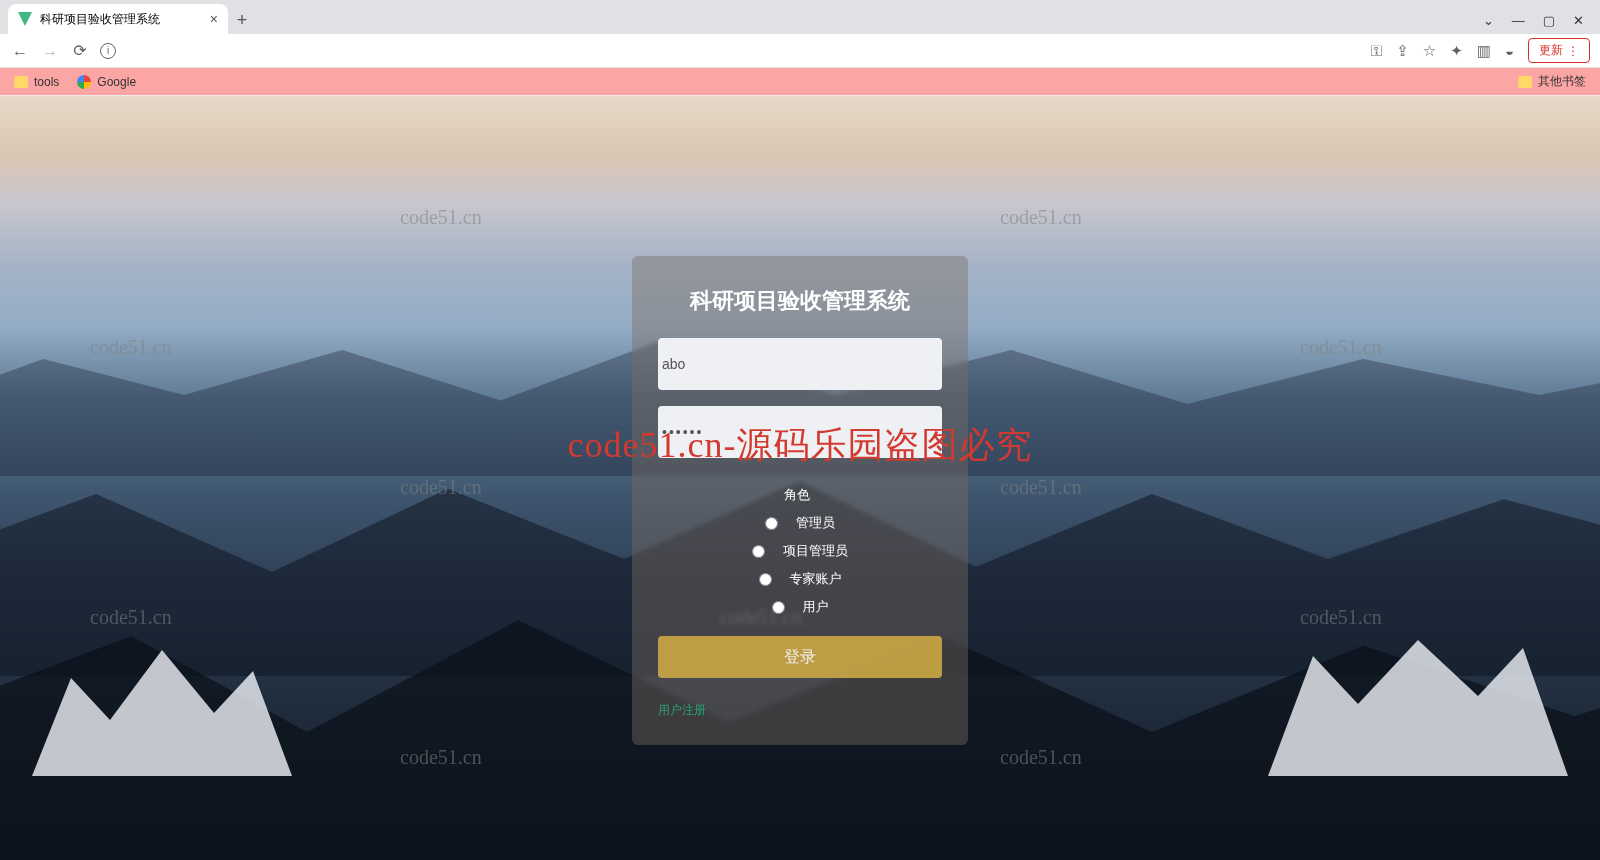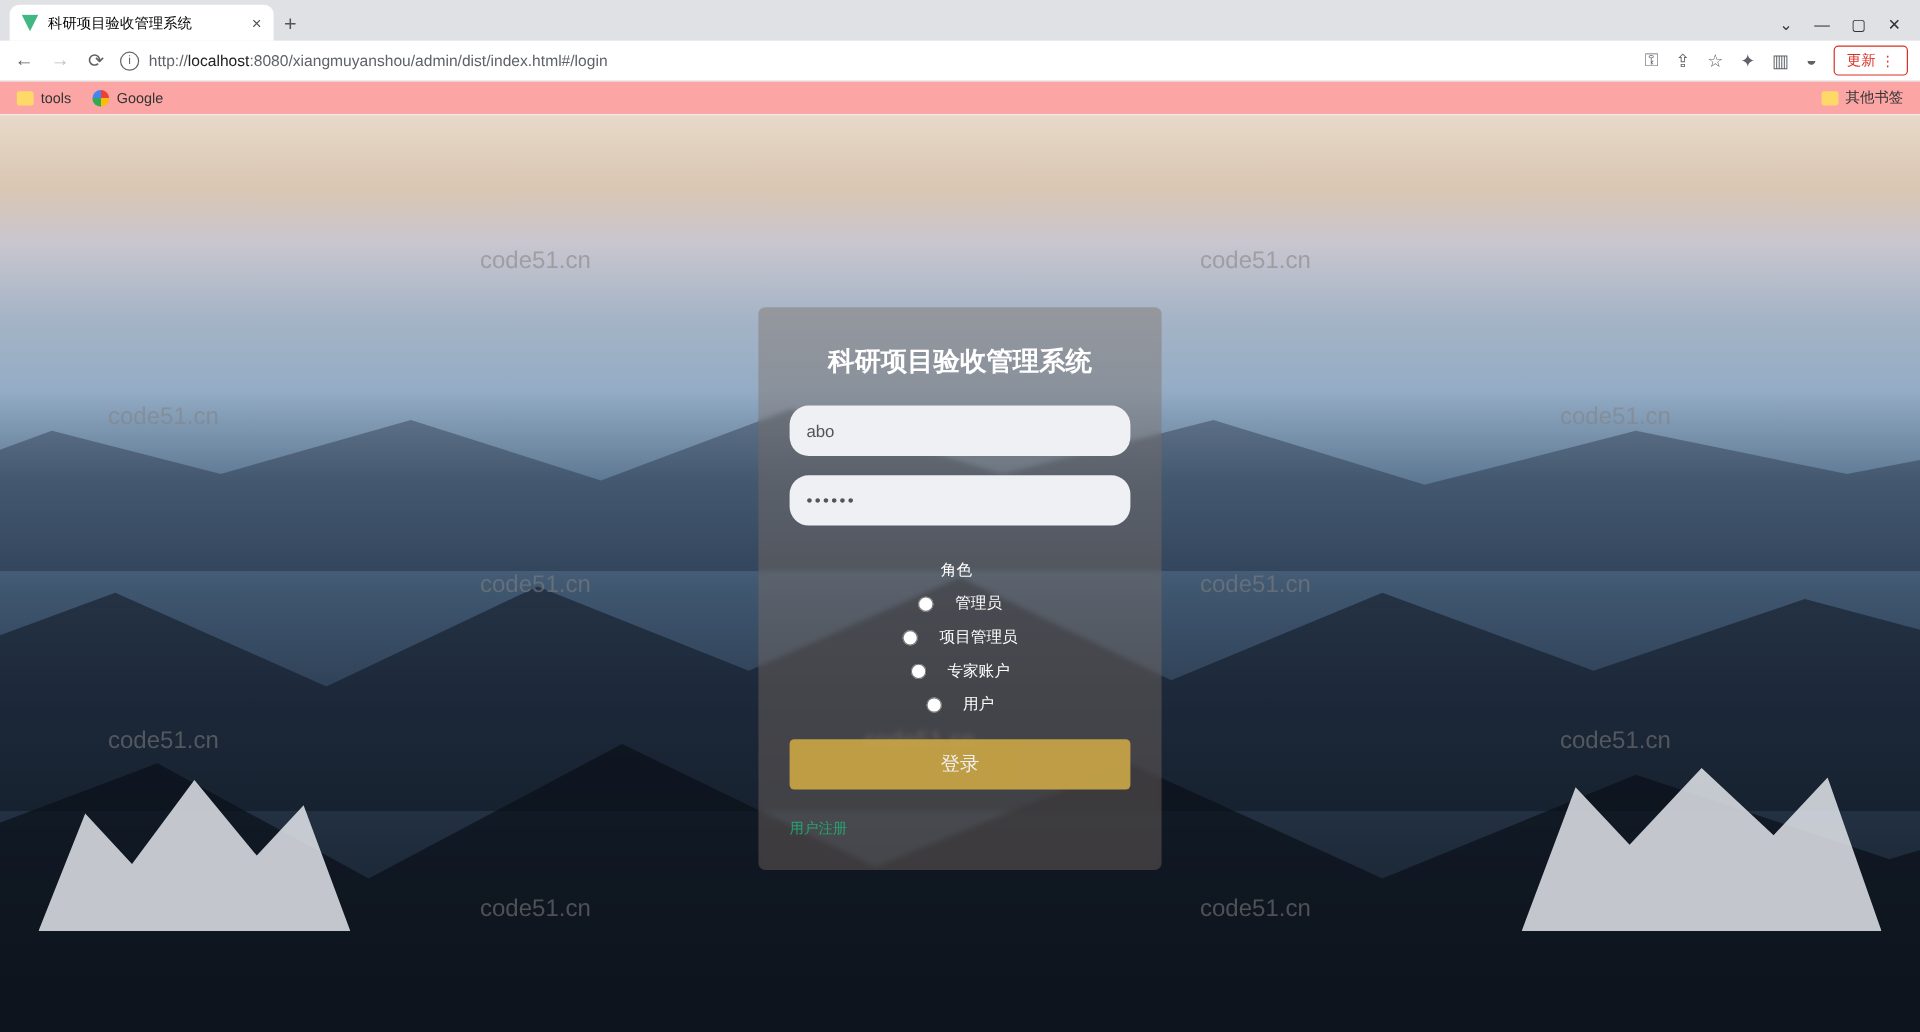--- a/index.html
+++ b/index.html
@@ -44,29 +44,29 @@
 
 .ridge { position:absolute; left:-5%; width:110%; background:rgba(20,30,45,.35); }
 .r1{ top:200px; height:180px; clip-path:polygon(0 60%,7% 35%,15% 55%,24% 30%,33% 58%,42% 25%,52% 55%,62% 30%,72% 60%,82% 35%,92% 55%,100% 40%,100% 100%,0 100%); }
 .r2{ top:320px; height:260px; background:rgba(15,22,34,.55); clip-path:polygon(0 55%,10% 30%,20% 60%,30% 28%,40% 55%,50% 25%,60% 58%,70% 30%,80% 55%,90% 32%,100% 50%,100% 100%,0 100%); }
 .r3{ top:460px; height:320px; background:rgba(10,15,24,.7); clip-path:polygon(0 50%,12% 25%,22% 55%,34% 20%,46% 52%,58% 25%,70% 55%,82% 28%,94% 50%,100% 40%,100% 100%,0 100%); }
 .snow { position:absolute; background:rgba(240,242,248,.8); }
 .s1{ left:2%; top:540px; width:260px; height:140px; clip-path:polygon(0 100%,15% 30%,30% 60%,50% 10%,70% 55%,85% 25%,100% 100%); }
 .s2{ right:2%; top:520px; width:300px; height:160px; clip-path:polygon(0 100%,15% 25%,30% 55%,50% 15%,70% 50%,85% 20%,100% 100%); }
 
 
-.wm { position:absolute; color:rgba(130,130,130,.55); font-size:20px; font-family:Liberation Sans, sans-serif; pointer-events:none; }
+.wm { position:absolute; color:rgba(130,130,130,.55); font-size:20px; font-family:Liberation Serif, serif; pointer-events:none; }
 .overlay-text { position:absolute; left:50%; top:325px; transform:translateX(-50%); font-size:36px; color:#d23a30; white-space:nowrap; letter-spacing:1px; pointer-events:none; font-family:"SimSun","Microsoft YaHei"; z-index:50; }
 
 
 .card { position:absolute; left:50%; top:160px; transform:translateX(-50%); width:336px;
  background:rgba(125,110,100,.42); backdrop-filter:blur(2px);
  border-radius:6px; padding:30px 26px 26px; z-index:20; }
 .card h1 { color:#fff; font-size:22px; text-align:center; font-weight:700; margin-bottom:22px; }
-.inp { width:100%; height:42px; border:none; border-radius:16px; background:#eef0f4; padding:0 14px; font-size:14px; color:#555; margin-bottom:16px; outline:none; }
+.inp { width:100%; height:52px; border:none; border-radius:4px; background:#eef0f4; padding:0 4px; font-size:14px; color:#555; margin-bottom:16px; outline:none; }
 .inp.pwd { letter-spacing:2px; }
 .role-row { display:flex; flex-wrap:wrap; align-items:center; gap:10px 16px; color:#fff; font-size:13px; margin:12px 0 20px;flex-direction:column; }
 .role-row .lbl { margin-right:6px; }
 .role-opt { display:flex; align-items:center; gap:18px; cursor:pointer; }
 .role-opt input { accent-color:#fff; cursor:pointer; }
 .login-btn { width:100%; height:42px; border:none; border-radius:4px; background:#c9a646; color:#fff; font-size:16px; cursor:pointer; opacity:.92; }
 .reg { color:#2aa36f; font-size:12px; margin-top:24px; cursor:pointer; display:inline-block; }
 </style>
 </head>
 <body>
@@ -85,23 +85,20 @@
     <span>✕</span>
   </div>
 </div>
 
 <div class="addr-row">
   <span class="nav-btn">←</span>
   <span class="nav-btn disabled">→</span>
   <span class="nav-btn">⟳</span>
   <div class="addr-bar">
     <span class="infoicon">i</span>
-    <span class="url">
-      <span>http://</span><b>localhost</b><span>:8080/xiangmuyanshou/admin/dist/index.html#/login</span>
-    </span>
   </div>
   <div class="right-icons">
     <span>⚿</span>
     <span>⇪</span>
     <span>☆</span>
     <span>✦</span>
     <span>▥</span>
     <span>◒</span>
     <span class="update-btn">
       <span>更新</span>
@@ -164,13 +161,14 @@
       </label>
       <label class="role-opt">
         <input type="radio" name="role" style="">
         <span>用户</span>
       </label>
     </div>
     <button class="login-btn">登录</button>
     <a class="reg">用户注册</a>
   </div>
 
+  <div class="overlay-text">code51.cn-源码乐园盗图必究</div>
 </div>
 
 </body></html>

